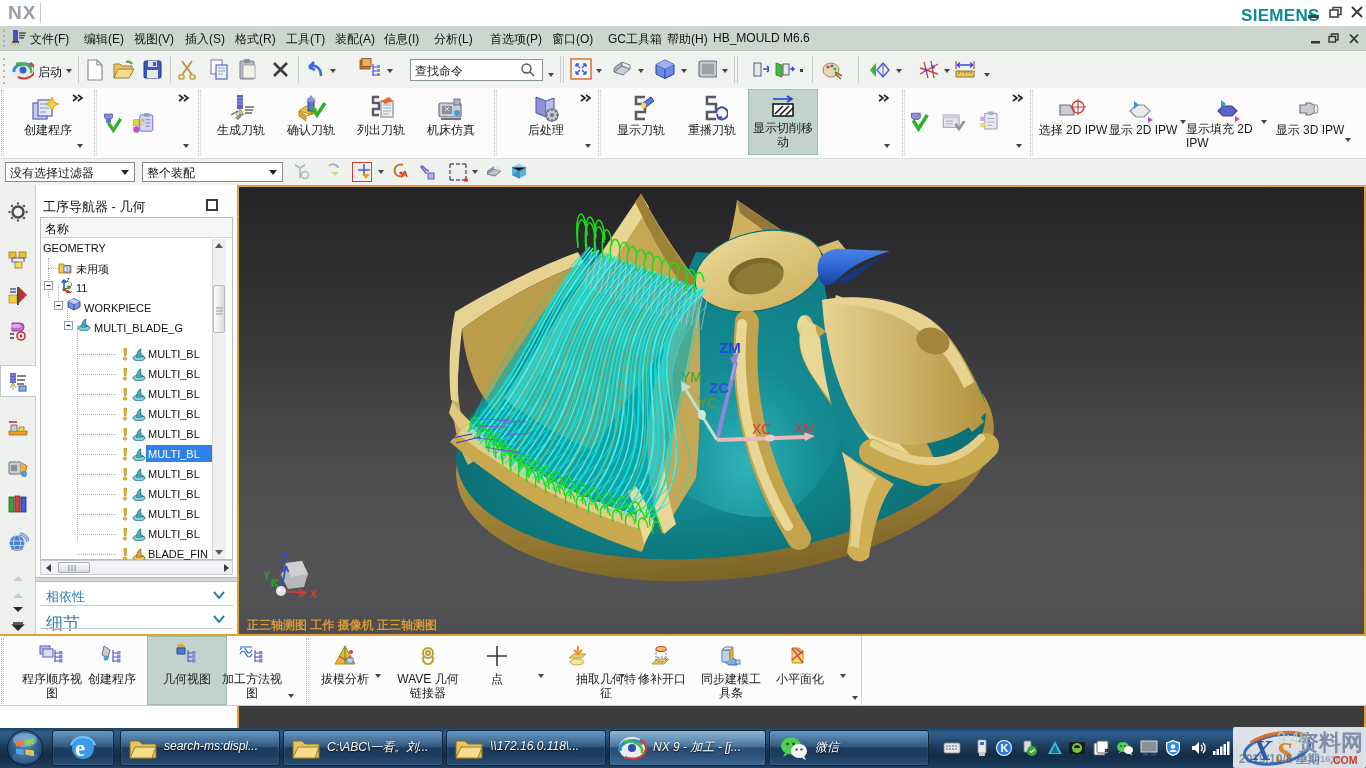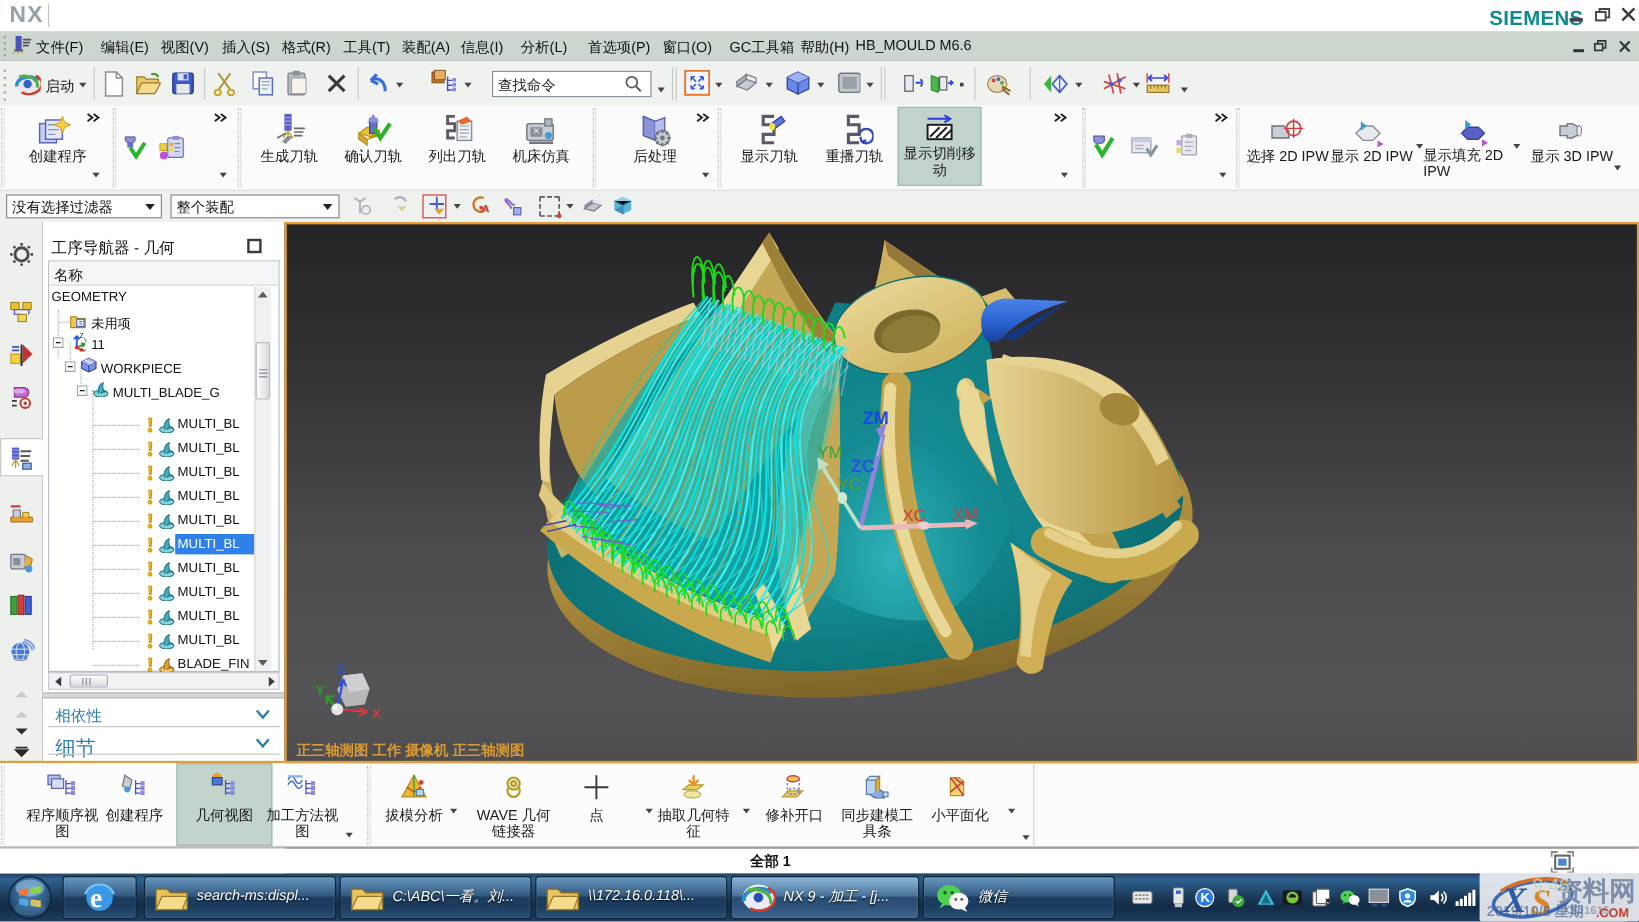--- a/index.html
+++ b/index.html
@@ -1069,21 +1069,21 @@
       <div class="r2label" style="left:386px;top:36px;width:84px">WAVE 几何<br>链接器</div>
       <svg class="abs" style="left:483px;top:6px" width="28" height="28" viewBox="0 0 28 28">
         <path d="M14,4 V24 M4,14 H24" stroke="#3a3a3a" stroke-width="1.6"></path>
       </svg>
       <div class="r2label" style="left:455px;top:36px;width:84px">点</div>
       <svg class="abs" style="left:564px;top:6px" width="28" height="28" viewBox="0 0 28 28">
         <path d="M5,16 h12 l5,-4 h-12 z" fill="#e8d060" stroke="#b89a28" stroke-width="1"></path>
         <path d="M14,4 v8 m-4,-4 l4,4 4,-4" stroke="#e89028" stroke-width="2" fill="none"></path>
         <ellipse cx="13" cy="20" rx="7" ry="3" fill="#f0e8a0" stroke="#b89a28" stroke-width="0.8"></ellipse>
       </svg>
-      <div class="r2label" style="left:536px;top:36px;width:84px">抽取几何特<br>征</div>
+      <div class="r2label" style="left:564px;top:36px;width:84px">抽取几何特<br>征</div>
       <svg class="abs" style="left:648px;top:6px" width="28" height="28" viewBox="0 0 28 28">
         <ellipse cx="13" cy="7" rx="5" ry="2.5" fill="#f0c850" stroke="#d43c3c" stroke-width="1.2"></ellipse>
         <path d="M8,7 V18 M18,7 V18" stroke="#6a6ad8" stroke-width="1" stroke-dasharray="2,1.5"></path>
         <path d="M4,22 l5,-5 h12 l-5,5 z" fill="#e8c860" stroke="#b89a28" stroke-width="1"></path>
         <ellipse cx="13" cy="17.5" rx="5" ry="2.5" fill="none" stroke="#6a6ad8" stroke-width="1" stroke-dasharray="2,1.5"></ellipse>
       </svg>
       <div class="r2label" style="left:620px;top:36px;width:84px">修补开口</div>
       <svg class="abs" style="left:717px;top:6px" width="28" height="28" viewBox="0 0 28 28">
         <path d="M5,8 h8 v12 h-8 z" fill="#b8d4f0" stroke="#5a7ab0" stroke-width="1"></path>
         <path d="M5,8 l3,-3 h8 l-3,3 z" fill="#d8e8f8" stroke="#5a7ab0" stroke-width="1"></path>
@@ -1098,29 +1098,20 @@
         <path d="M13,6 l4,3" stroke="#b8982a" stroke-width="1"></path>
       </svg>
       <div class="r2label" style="left:758px;top:36px;width:84px">小平面化</div>
       <div class="darr" style="left:288px;top:58px"></div>
       <div class="darr" style="left:375px;top:38px"></div>
       <div class="darr" style="left:538px;top:38px"></div>
       <div class="darr" style="left:619px;top:38px"></div>
       <div class="darr" style="left:840px;top:38px"></div>
       <div class="darr" style="left:852px;top:60px"></div>
       <div class="abs" style="left:861px;top:0px;height:70px;border-left:1px solid #d0d4d0"></div>
-    </div>
-    <div class="abs" id="status">
-      <div class="abs" style="left:0;top:-1px;width:1366px;border-top:1px solid #a8a8a8"></div>
-      <div class="abs" style="left:625px;top:3px;font-size:12px;font-weight:bold;color:#111">全部 1</div>
-      <svg class="abs" style="left:1292px;top:2px" width="20" height="19" viewBox="0 0 20 19">
-        <path d="M1,5 v-4 h5 M14,1 h5 v4 M19,14 v4 h-5 M6,18 h-5 v-4" stroke="#8a8a8a" stroke-width="1.6" fill="none"></path>
-        <rect x="4" y="4" width="12" height="11" fill="none" stroke="#6a6a6a" stroke-width="1.8"></rect>
-        <rect x="6.5" y="6.5" width="7" height="6" fill="#4a8ad4"></rect>
-      </svg>
     </div>
     <div class="abs" id="taskbar">
       <svg class="abs" style="left:5px;top:1px" width="40" height="38" viewBox="0 0 40 38">
 <defs>
           <radialGradient id="orbg" cx="0.5" cy="0.35" r="0.8">
 <stop offset="0" stop-color="#5a90c0"></stop>
             <stop offset="0.55" stop-color="#2a5580"></stop>
             <stop offset="1" stop-color="#142c48"></stop>
           </radialGradient>
         </defs>

